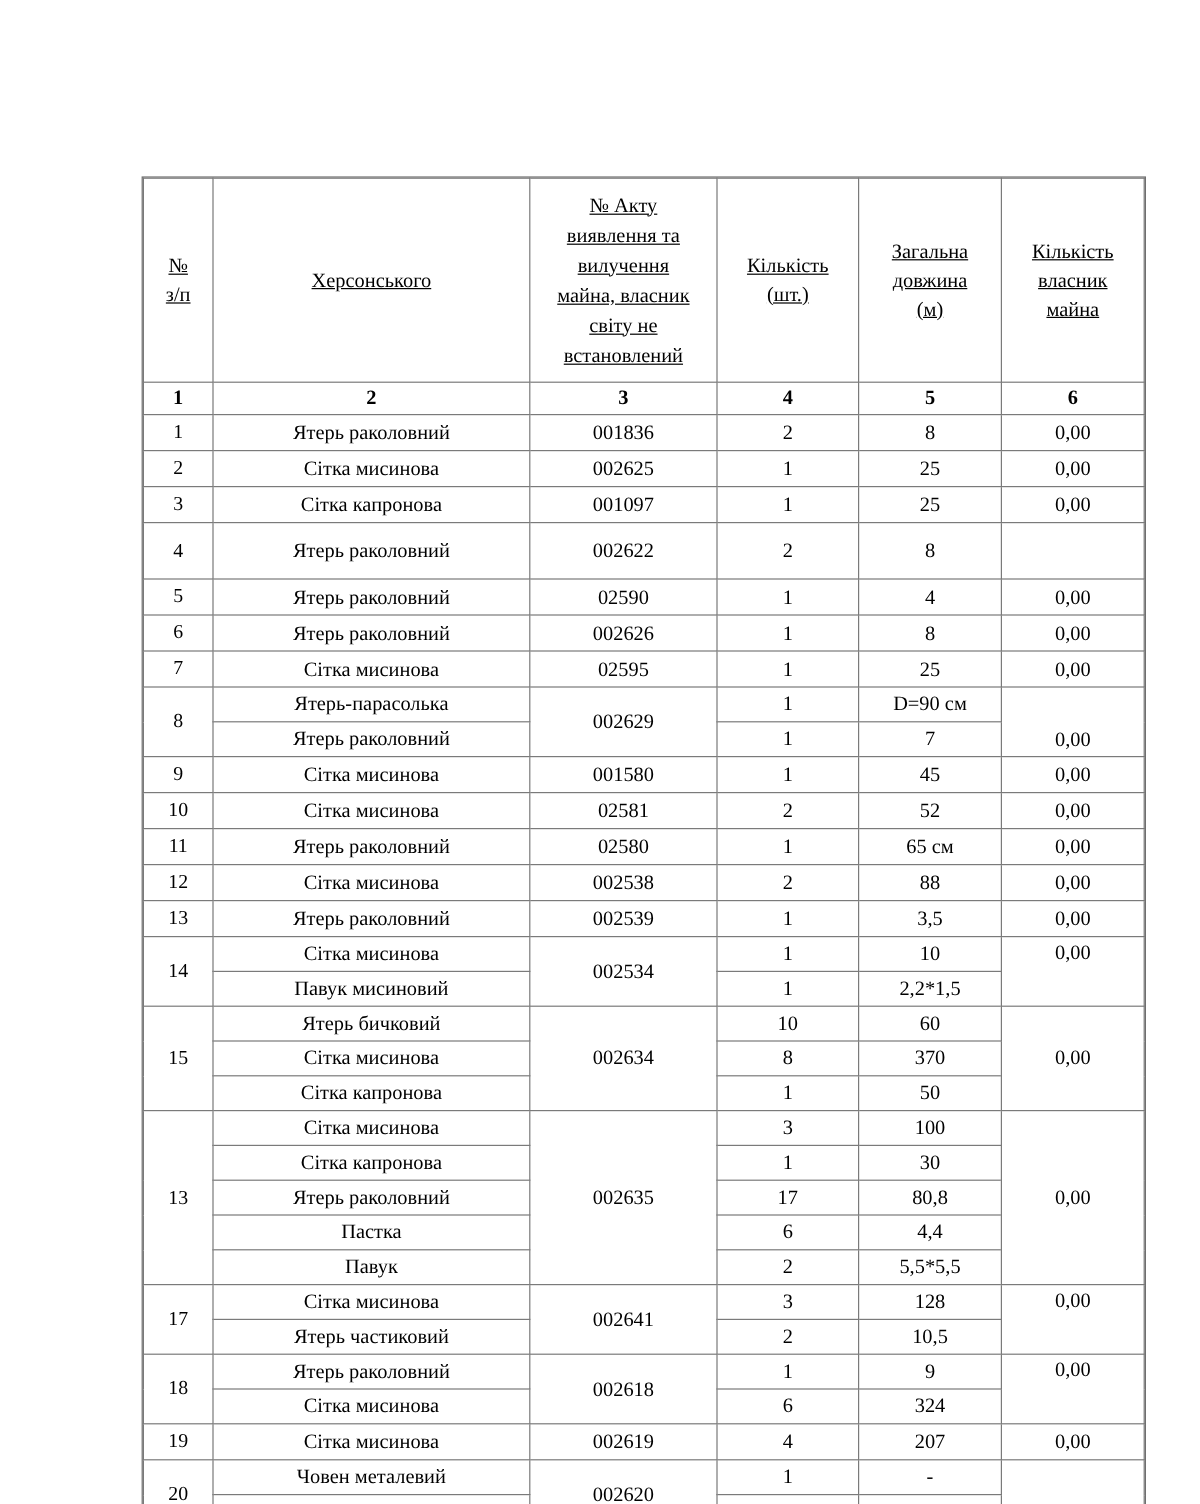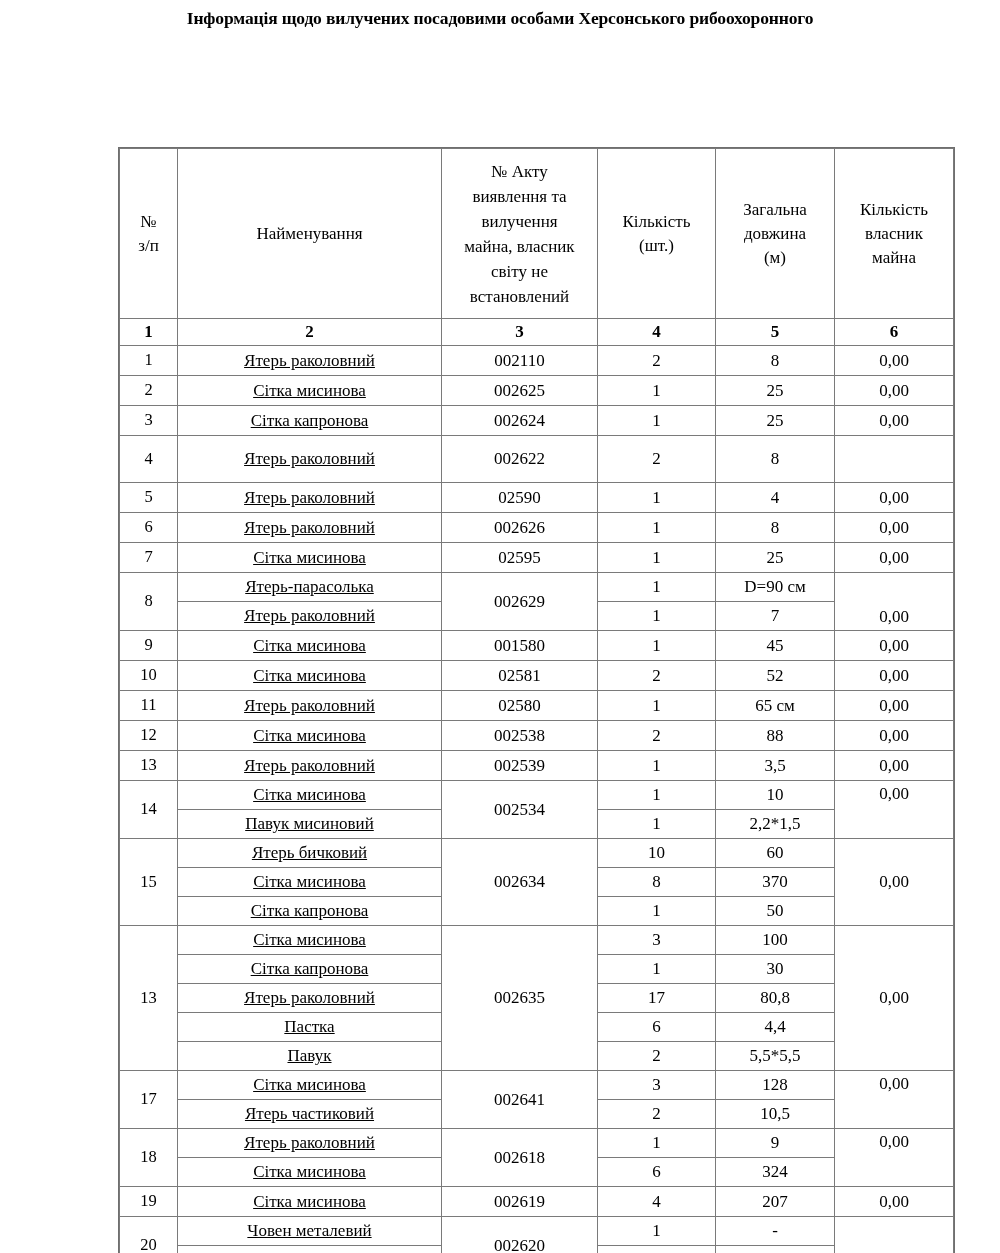--- a/index.html
+++ b/index.html
@@ -55,45 +55,43 @@
   
   col.c1 { width: 58px; }
   col.c2 { width: 264px; }
   col.c3 { width: 156px; }
   col.c4 { width: 118px; }
   col.c5 { width: 119px; }
   col.c6 { width: 119px; }
 
   
   tr.head-main td { height: 170px; vertical-align: middle; }
-  .hcell { padding: 0 6px; font-size: 17px; line-height: 24px; }
+  .hcell { padding: 0 6px; font-size: 17px; line-height: 24px; text-decoration: underline; }
   .hcell.narrow { line-height: 25px; }
   tr.head-num td { height: 27px; font-weight: bold; font-size: 17px; }
 
   
   tr.r td { height: 30px; }
   tr.r.tall td { height: 47px; }
   tr.r.sub td { height: 29px; }
 
   td.name {
     text-align: left;
     padding-left: 9px;
     white-space: nowrap;
-    text-decoration: underline;
   }
   td.idx { font-size: 16.5px; }
   td.act, td.qty, td.len, td.cost { font-size: 17px; }
   td.cost.top { vertical-align: top; padding-top: 3px; }
   td.cost.bot { vertical-align: bottom; padding-bottom: 4px; }
 </style>
 </head>
 <body>
 
 <div class="doc-title">
-  <span class="line l1">Інформація щодо вилучених посадовими особами Херсонського рибоохоронного</span>
 </div>
 
 <div class="table-wrap">
   <table class="main">
     <colgroup>
       <col class="c1">
         <col class="c2">
         <col class="c3">
         <col class="c4">
         <col class="c5">
@@ -101,21 +99,21 @@
     </colgroup>
     <thead>
       <tr class="head-main">
         <td>
           <div class="hcell">
             <span>№</span><br>
             <span>з/п</span>
           </div>
         </td>
         <td>
-          <div class="hcell"><span>Найменування</span></div>
+          <div class="hcell"><span>Херсонського</span></div>
         </td>
         <td>
           <div class="hcell narrow">
             <span>№ Акту</span><br>
             <span>виявлення та</span><br>
             <span>вилучення</span><br>
             <span>майна, власник</span><br>
             <span>світу не</span><br>
             <span>встановлений</span>
           </div>
@@ -147,37 +145,37 @@
         <td>3</td>
         <td>4</td>
         <td>5</td>
         <td>6</td>
       </tr>
     </thead>
     <tbody id="table-body">
         <tr class="r">
           <td class="idx" rowspan="1">1</td>
           <td class="name">Ятерь раколовний</td>
-          <td class="act" rowspan="1">002110</td>
+          <td class="act" rowspan="1">001836</td>
           <td class="qty">2</td>
           <td class="len">8</td>
           <td class="cost" rowspan="1">0,00</td>
         </tr>
         <tr class="r">
           <td class="idx" rowspan="1">2</td>
           <td class="name">Сітка мисинова</td>
           <td class="act" rowspan="1">002625</td>
           <td class="qty">1</td>
           <td class="len">25</td>
           <td class="cost" rowspan="1">0,00</td>
         </tr>
         <tr class="r">
           <td class="idx" rowspan="1">3</td>
           <td class="name">Сітка капронова</td>
-          <td class="act" rowspan="1">002624</td>
+          <td class="act" rowspan="1">001097</td>
           <td class="qty">1</td>
           <td class="len">25</td>
           <td class="cost" rowspan="1">0,00</td>
         </tr>
         <tr class="r tall">
           <td class="idx" rowspan="1">4</td>
           <td class="name">Ятерь раколовний</td>
           <td class="act" rowspan="1">002622</td>
           <td class="qty">2</td>
           <td class="len">8</td>

